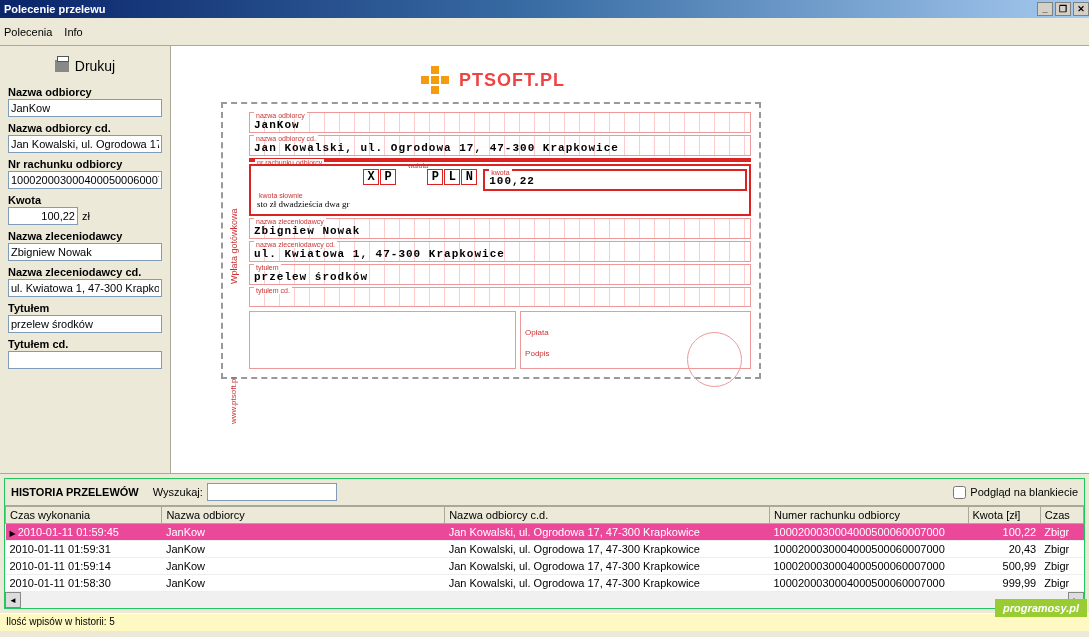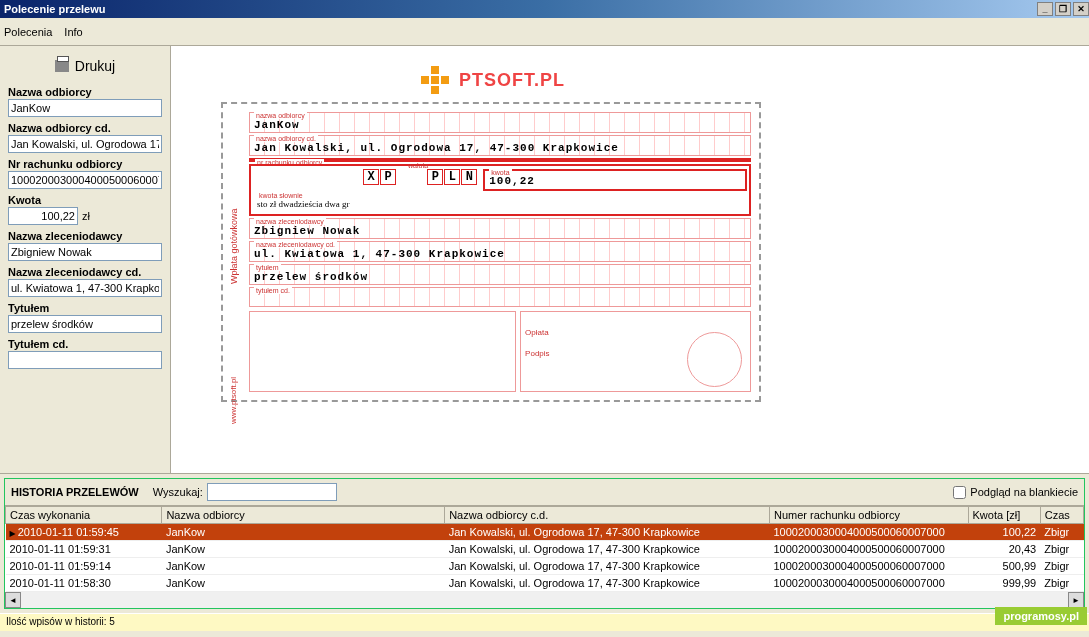--- a/index.html
+++ b/index.html
@@ -50,47 +50,47 @@
 .midrow { display: flex; gap: 2px; margin-bottom: 2px; align-items: stretch;}
 .midrow .boxes { display: flex; gap: 1px; margin-left:110px;}
 .midrow .boxes .b { width: 16px; height: 16px; border: 1px solid #d22; display: flex; align-items: center; justify-content: center; font-family: "Courier New"; font-weight: bold; font-size: 12px; }
 .midrow .kwota-box { border: 2px solid #d22; flex: 1; position: relative; margin-left: 4px;}
 .midrow .kwota-box .flabel { position: absolute; top: -2px; left: 4px; color: #c33; font-size: 7px; }
 .midrow .kwota-box .fval { font-family: "Courier New"; font-size: 11px; font-weight: bold; padding: 4px 4px 0 4px; }
 .waluta-label{font-size:7px;color:#c33;position:relative;top:-7px;left:2px;}
 
 .stripes { background: repeating-linear-gradient(to bottom, #fff 0, #fff 1px, #fdd 1px, #fdd 3px); }
 
-.bottom-section { display: flex; gap: 4px; margin-top: 4px; height: 81px;}
+.bottom-section { display: flex; gap: 4px; margin-top: 4px; height: 58px;}
 .stamp-box { border: 1px solid #e99; flex: 1.2; }
 .sig-box { border: 1px solid #e99; flex: 1; position: relative; padding: 4px; font-size: 8px; color: #c33;}
 .sig-box .circle { width: 55px; height: 55px; border: 1px solid #e99; border-radius: 50%; position: absolute; right: 8px; top: 8px; }
 .sig-box div{margin-top:12px;}
 
 .history { border-top: 1px solid #aca899; background: #ece9d8; }
 .hist-panel { margin: 4px; border: 1px solid #22c55e; background: #fff; }
 .hist-header { background: #ece9d8; padding: 4px 6px; display: flex; align-items: center; gap: 14px; border-bottom: 1px solid #aca899;}
 .hist-header .title { font-weight: bold; font-size: 11px; }
 .hist-header .search { display: flex; align-items: center; gap: 4px; font-size: 11px; }
 .hist-header .search input { width: 130px; height: 18px; border: 1px solid #7f9db9; }
 .hist-header .chk { margin-left: auto; display: flex; align-items: center; gap: 4px; font-size: 11px;}
 
 table.htbl { width: 100%; border-collapse: collapse; font-size: 11px; table-layout: fixed;}
 table.htbl th { background: #ece9d8; border: 1px solid #aca899; text-align: left; padding: 2px 4px; font-weight: normal; overflow: hidden; white-space: nowrap;}
 table.htbl td { border-bottom: 1px solid #eee; padding: 2px 4px; overflow: hidden; white-space: nowrap; }
-table.htbl tr.sel td { background: #c2410c; color: #fff; }
+table.htbl tr.sel td { background: #ec4899; color: #fff; }
 table.htbl tr.sel td:first-child::before { content: "▶"; font-size: 8px; margin-right: 2px; color:#000;}
 
 .hscroll { height: 16px; background: #ece9d8; display: flex; align-items: center; }
 .hscroll .ar { width: 16px; height: 16px; border: 1px solid #888; background: #ddd; display: flex; align-items: center; justify-content: center; font-size: 8px;}
 .hscroll .track { flex: 1; height: 16px; background: #f0f0f0; }
 
 .statusbar { background: #fef9c3; height: 18px; border-top: 1px solid #fff; padding: 2px 6px; font-size: 10px; }
 
-.watermark { position: fixed; bottom: 12px; right: 2px; background: #9c3; color: #fff; padding: 3px 8px; font-size: 11px; font-weight: bold;}
+.watermark { position: fixed; bottom: 20px; right: 2px; background: #9c3; color: #fff; padding: 3px 8px; font-size: 11px; font-weight: bold; font-style: italic;}
 </style>
 </head>
 <body>
 
 <div class="titlebar">
   <span>Polecenie przelewu</span>
   <div class="controls">
     <div class="btn">_</div>
     <div class="btn">❐</div>
     <div class="btn">✕</div>

